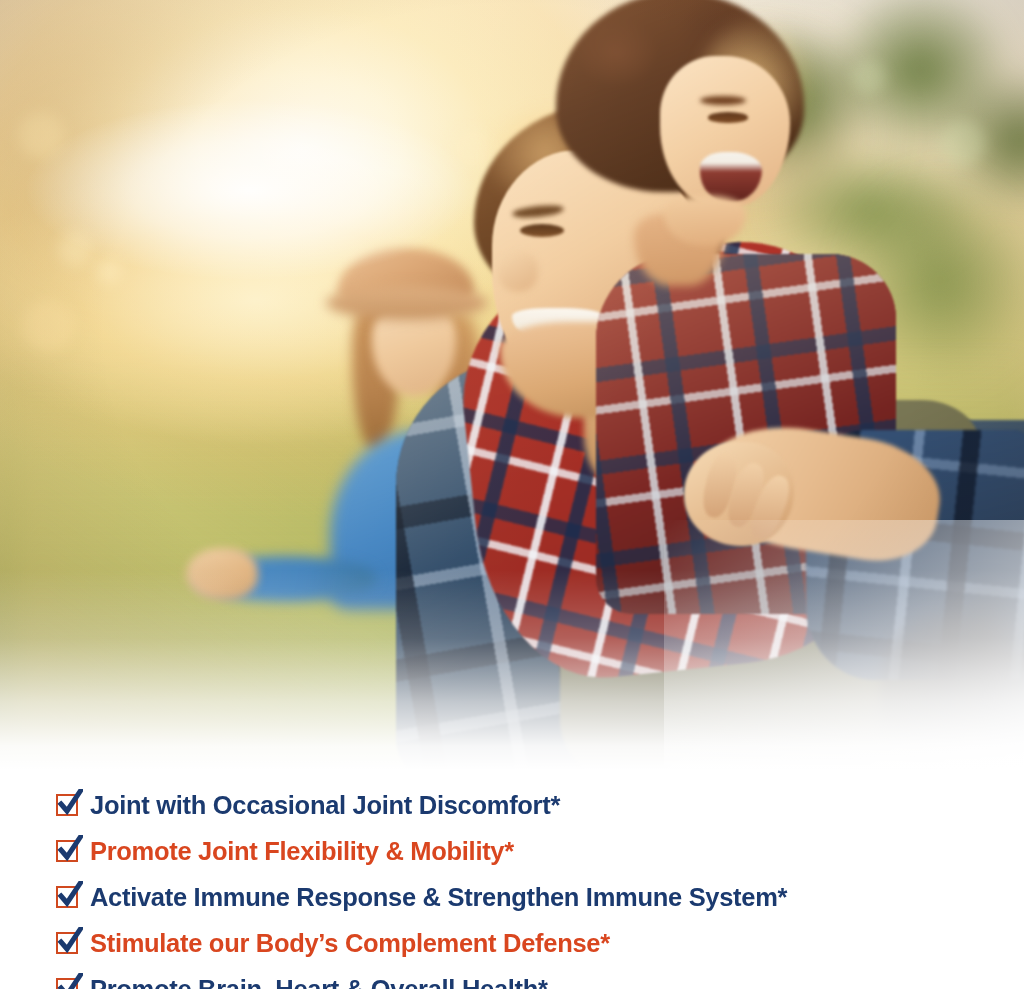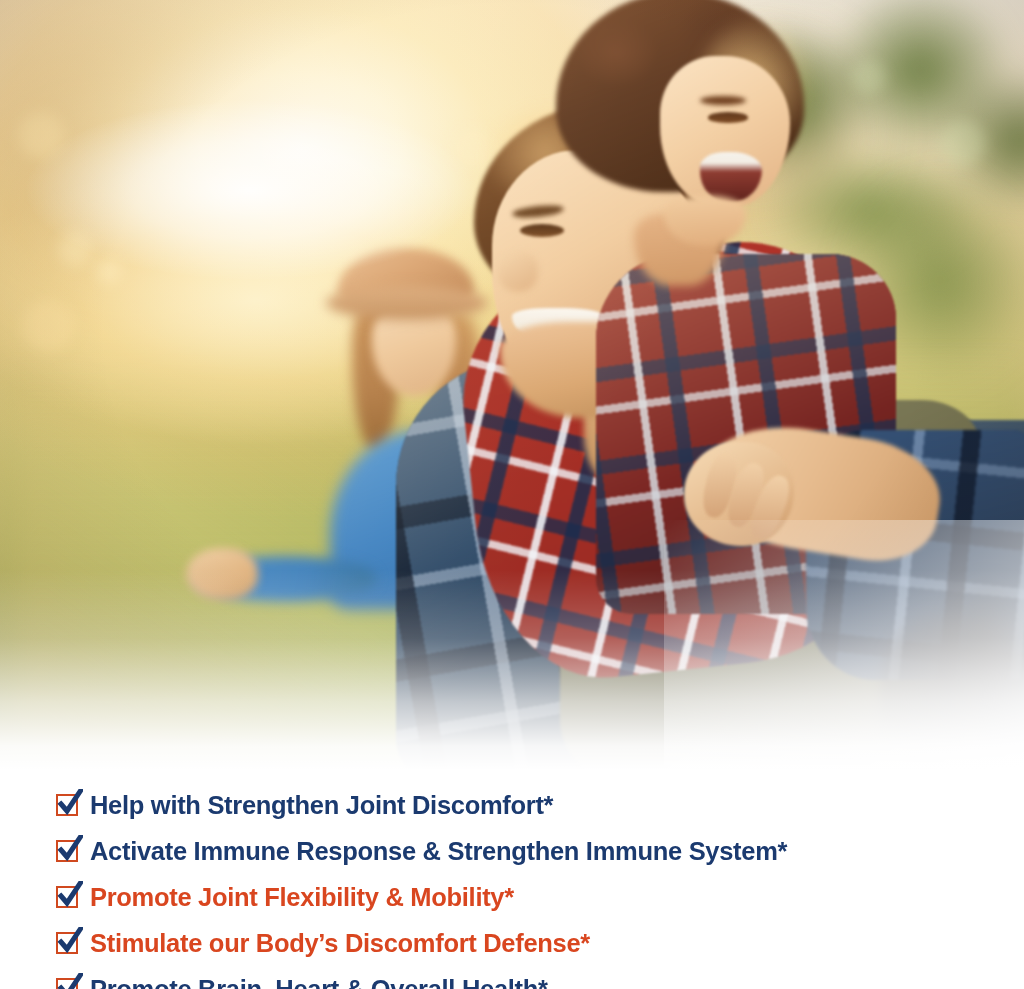--- a/index.html
+++ b/index.html
@@ -561,48 +561,48 @@
 
 
   <div class="bullets">
 
     <div class="brow">
       <span class="cbox">
         <svg viewBox="0 0 26 28">
           <path d="M4 15 L10 22 L24 1" fill="none" stroke="#1B3A6F" stroke-width="5" stroke-linecap="square" stroke-linejoin="miter"></path>
         </svg>
       </span>
-      <span class="btext navy">Help with Strengthen Joint Discomfort*</span>
+      <span class="btext navy">Joint with Occasional Joint Discomfort*</span>
+    </div>
+
+    <div class="brow">
+      <span class="cbox">
+        <svg viewBox="0 0 26 28">
+          <path d="M4 15 L10 22 L24 1" fill="none" stroke="#1B3A6F" stroke-width="5" stroke-linecap="square" stroke-linejoin="miter"></path>
+        </svg>
+      </span>
+      <span class="btext orange">Promote Joint Flexibility &amp; Mobility*</span>
     </div>
 
     <div class="brow">
       <span class="cbox">
         <svg viewBox="0 0 26 28">
           <path d="M4 15 L10 22 L24 1" fill="none" stroke="#1B3A6F" stroke-width="5" stroke-linecap="square" stroke-linejoin="miter"></path>
         </svg>
       </span>
       <span class="btext navy">Activate Immune Response &amp; Strengthen Immune System*</span>
     </div>
 
     <div class="brow">
       <span class="cbox">
         <svg viewBox="0 0 26 28">
           <path d="M4 15 L10 22 L24 1" fill="none" stroke="#1B3A6F" stroke-width="5" stroke-linecap="square" stroke-linejoin="miter"></path>
         </svg>
       </span>
-      <span class="btext orange">Promote Joint Flexibility &amp; Mobility*</span>
-    </div>
-
-    <div class="brow">
-      <span class="cbox">
-        <svg viewBox="0 0 26 28">
-          <path d="M4 15 L10 22 L24 1" fill="none" stroke="#1B3A6F" stroke-width="5" stroke-linecap="square" stroke-linejoin="miter"></path>
-        </svg>
-      </span>
-      <span class="btext orange">Stimulate our Body’s Discomfort Defense*</span>
+      <span class="btext orange">Stimulate our Body’s Complement Defense*</span>
     </div>
 
     <div class="brow">
       <span class="cbox">
         <svg viewBox="0 0 26 28">
           <path d="M4 15 L10 22 L24 1" fill="none" stroke="#1B3A6F" stroke-width="5" stroke-linecap="square" stroke-linejoin="miter"></path>
         </svg>
       </span>
       <span class="btext navy">Promote Brain, Heart &amp; Overall Health*</span>
     </div>

